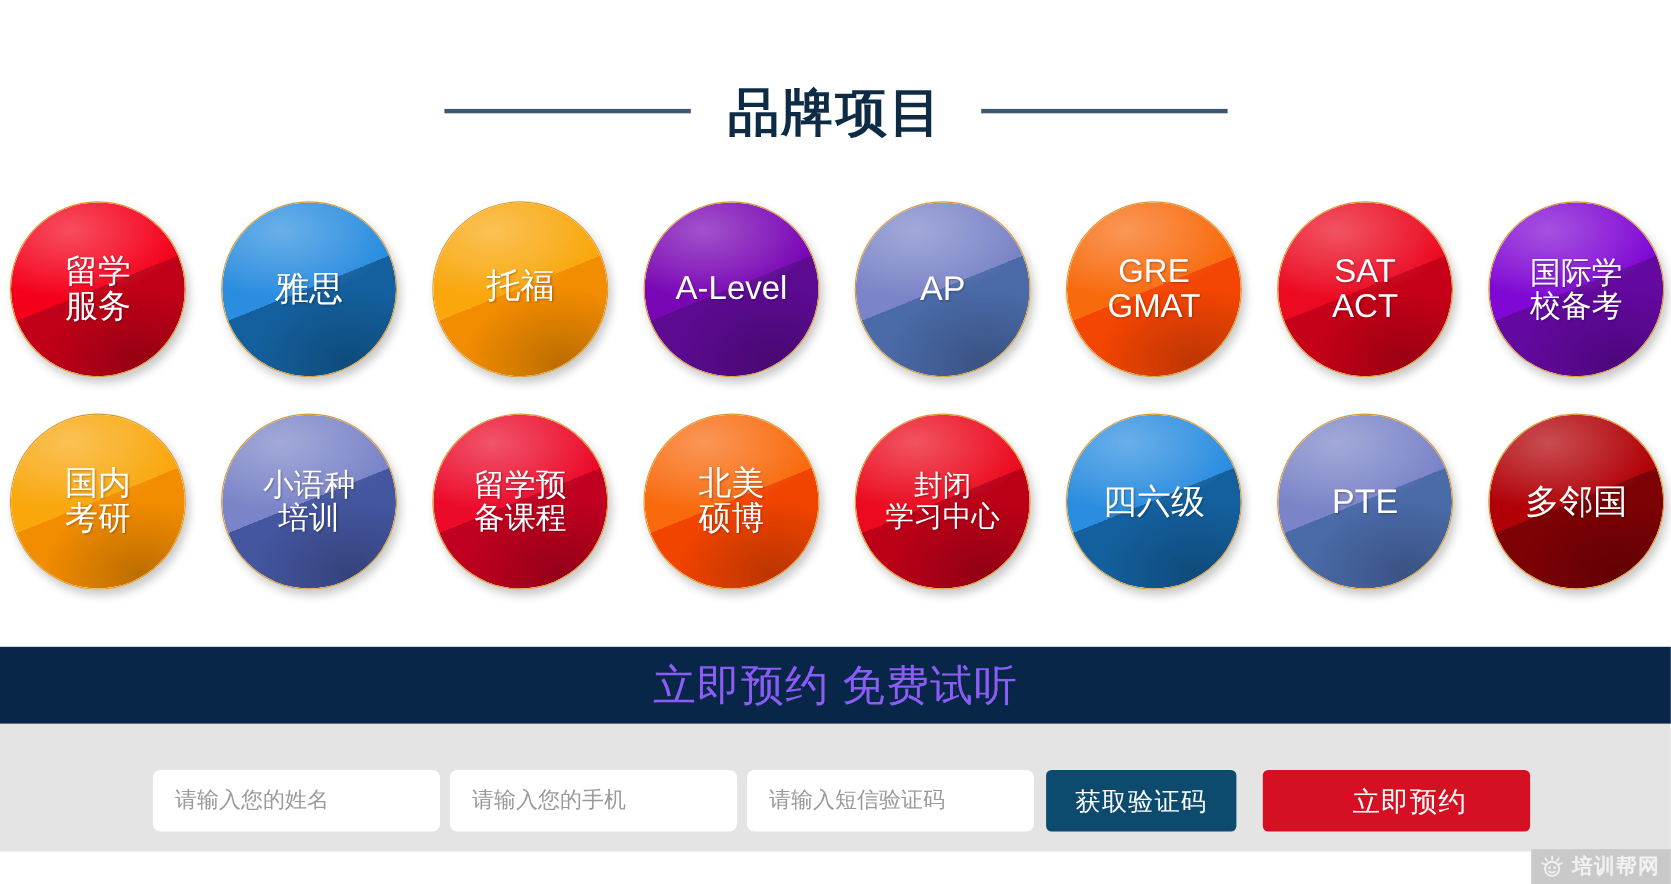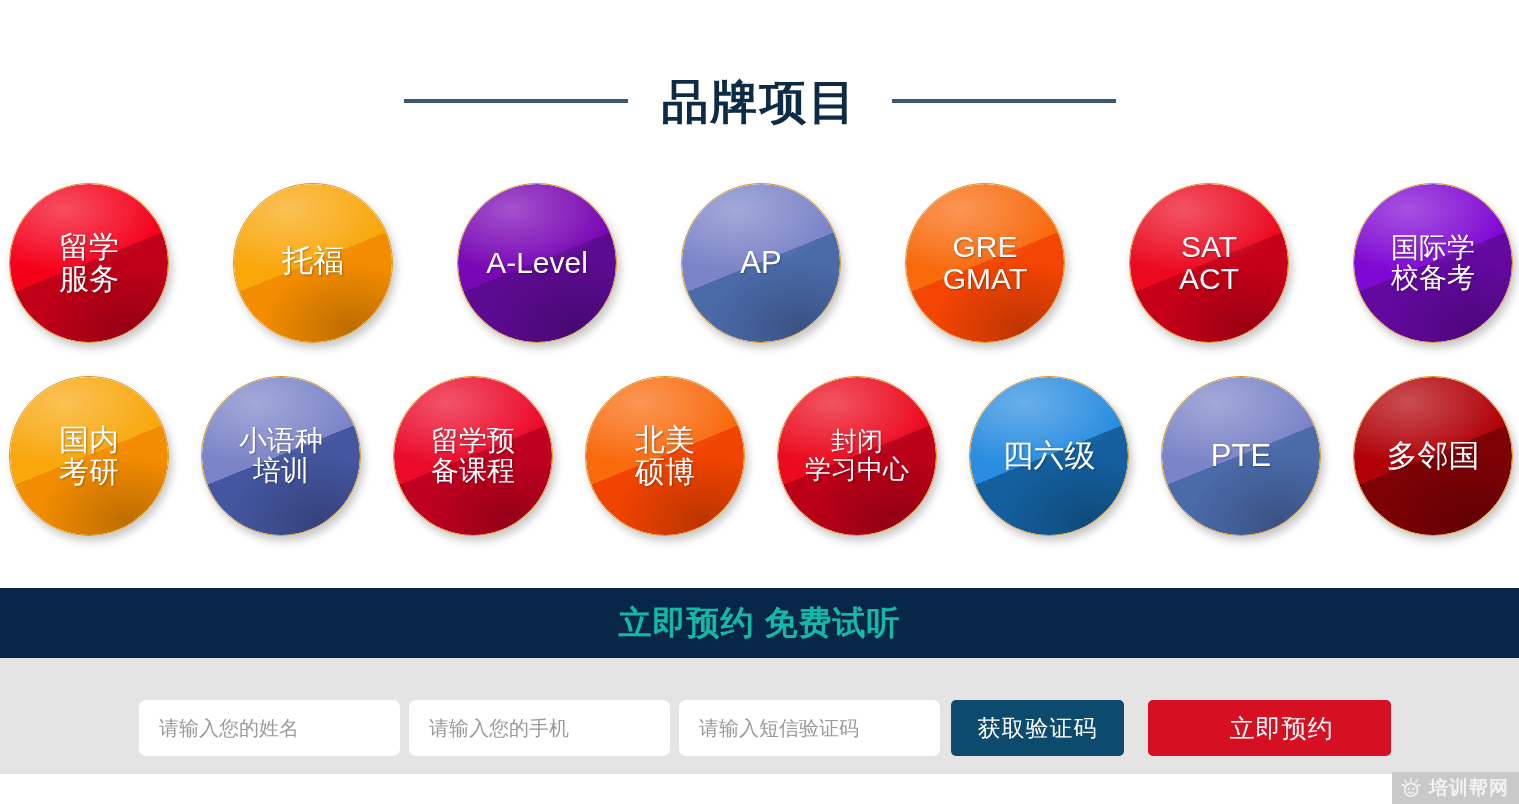--- a/index.html
+++ b/index.html
@@ -125,23 +125,23 @@
     left: 0;
     width: 1519px;
     height: 70px;
     background: #072648;
     display: flex;
     align-items: center;
     justify-content: center;
   }
 
   .cta-banner .cta-text {
-    color: #14b8a6;
-    font-size: 33px;
-    font-weight: bold;
+    color: #8b5cf6;
+    font-size: 39px;
+    font-weight: normal;
     letter-spacing: 1px;
   }
 
   
   .form-strip {
     position: absolute;
     top: 658px;
     left: 0;
     width: 1519px;
     height: 116px;
@@ -213,20 +213,25 @@
   <div class="title-rule" style="background: rgb(60, 88, 113);"></div>
 </div>
 
 <div class="grid">
   <div class="row row-1">
       <div class="circle" style="border-color: rgb(215, 154, 43);">
         <div class="face" style="background: linear-gradient(158deg, rgb(245, 0, 27) 0%, rgb(245, 0, 27) 49.5%, rgb(192, 0, 24) 49.5%, rgb(192, 0, 24) 100%);"></div>
         <div class="gloss"></div>
         <div class="label cn-2">留学
 服务</div>
+      </div>
+      <div class="circle" style="border-color: rgb(215, 154, 43);">
+        <div class="face" style="background: linear-gradient(158deg, rgb(42, 141, 224) 0%, rgb(42, 141, 224) 49.5%, rgb(20, 96, 158) 49.5%, rgb(20, 96, 158) 100%);"></div>
+        <div class="gloss"></div>
+        <div class="label cn-1">雅思</div>
       </div>
       <div class="circle" style="border-color: rgb(215, 154, 43); font-family: Liberation Mono, monospace;">
         <div class="face" style="background: linear-gradient(158deg, rgb(249, 167, 11) 0%, rgb(249, 167, 11) 49.5%, rgb(242, 140, 0) 49.5%, rgb(242, 140, 0) 100%);"></div>
         <div class="gloss"></div>
         <div class="label cn-1">托福</div>
       </div>
       <div class="circle" style="border-color: rgb(215, 154, 43);">
         <div class="face" style="background: linear-gradient(158deg, rgb(122, 7, 181) 0%, rgb(122, 7, 181) 49.5%, rgb(92, 11, 145) 49.5%, rgb(92, 11, 145) 100%);"></div>
         <div class="gloss"></div>
         <div class="label lat-1">A-Level</div>

